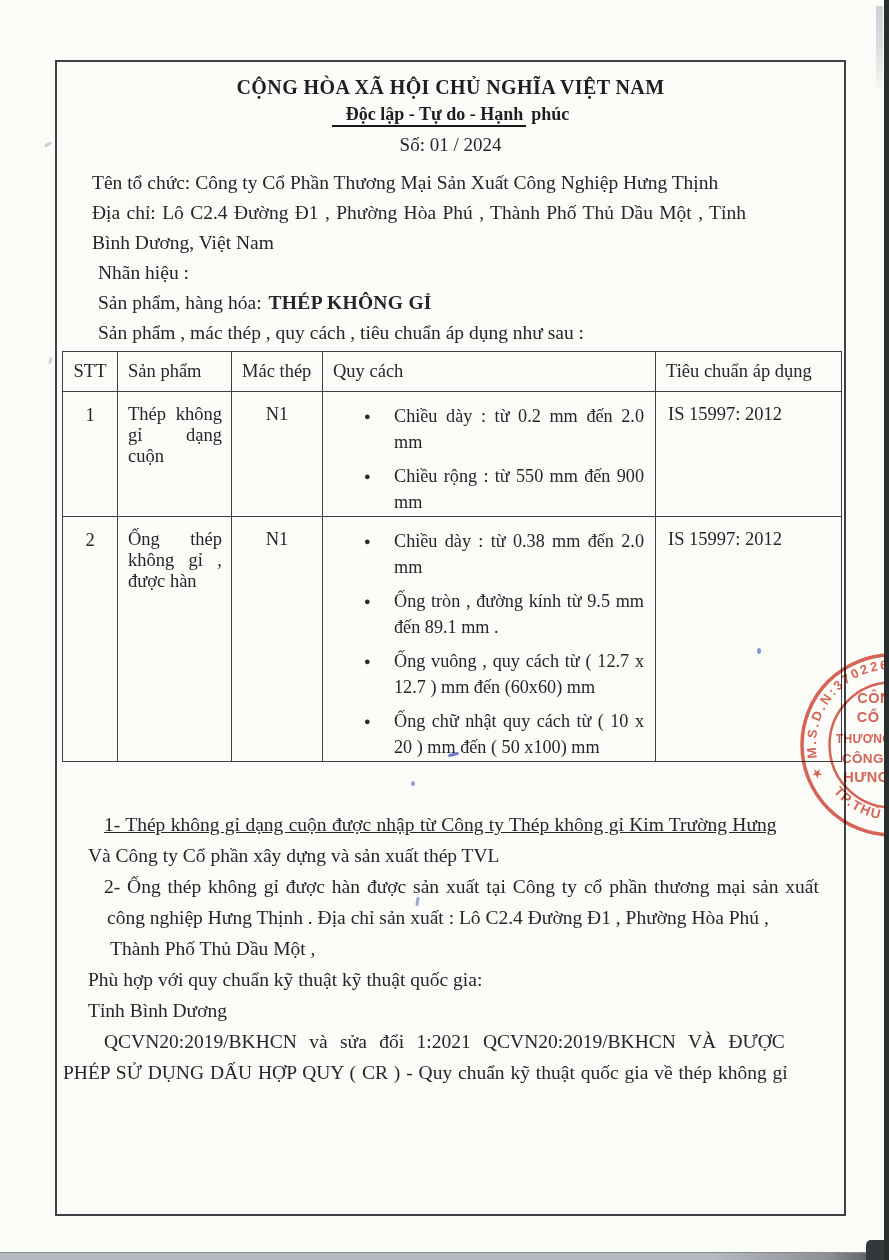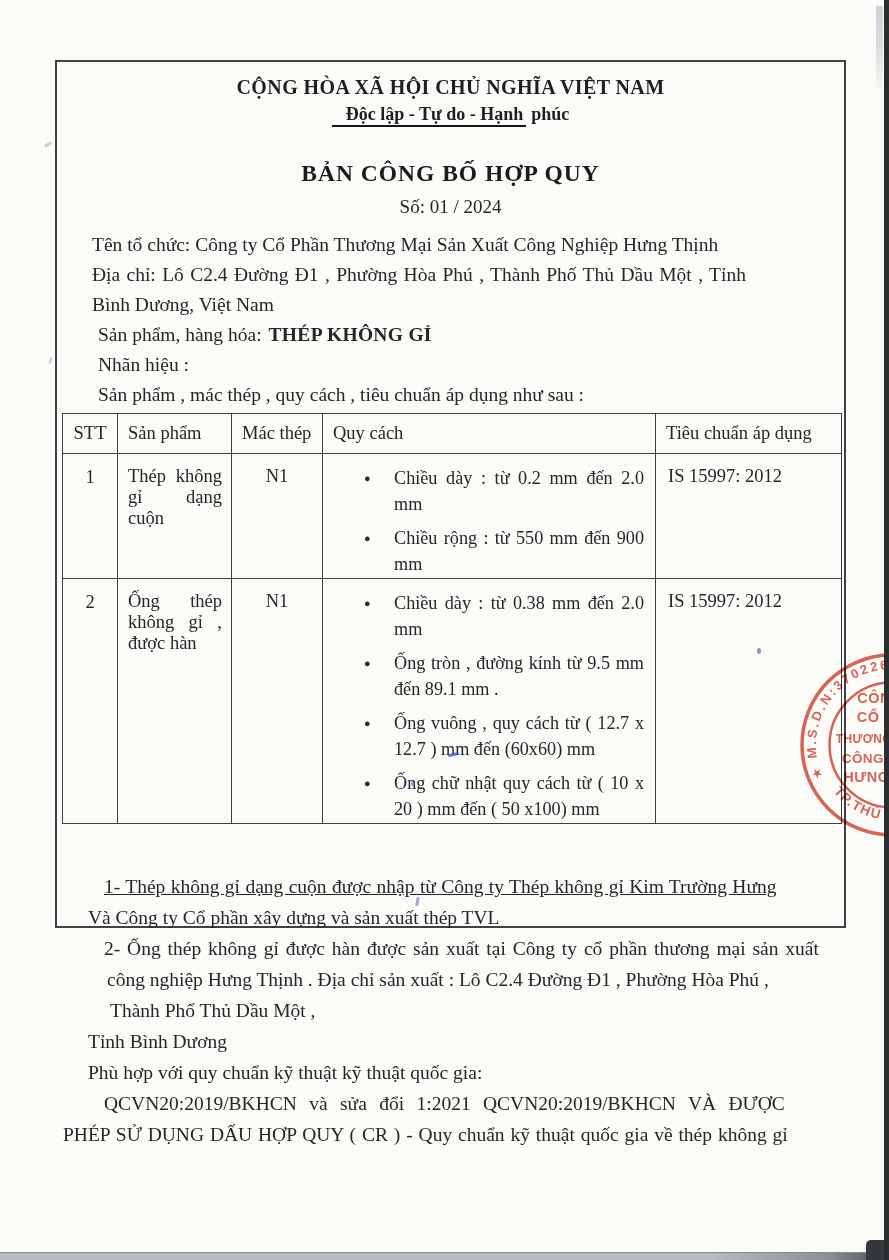--- a/index.html
+++ b/index.html
@@ -23,21 +23,21 @@
   
   .speck{position:absolute;z-index:5;}
   .speck.gray1{left:44px;top:143px;width:8px;height:3px;background:#9aa0a8;opacity:.5;transform:rotate(-30deg);border-radius:2px;}
   .speck.gray2{left:49px;top:357px;width:3px;height:7px;background:#a6acb4;opacity:.5;transform:rotate(15deg);border-radius:2px;}
   .speck.blue1{left:448px;top:753px;width:11px;height:3px;background:#3d55c0;opacity:.75;transform:rotate(-15deg);border-radius:2px;}
   .speck.blue2{left:411px;top:781px;width:4px;height:5px;background:#3d55c0;opacity:.55;border-radius:50%;}
   .speck.blue3{left:757px;top:648px;width:4px;height:6px;background:#3d55c0;opacity:.6;border-radius:50%;}
   .speck.blue4{left:416px;top:897px;width:3px;height:9px;background:#3d55c0;opacity:.5;transform:rotate(10deg);border-radius:2px;}
   
   .doc-border{
-    position:absolute;left:55px;top:60px;width:791px;height:868px;
+    position:absolute;left:55px;top:60px;width:791px;height:1156px;
     border:2px solid #3e4146;box-sizing:border-box;z-index:2;
   }
   .nat-title{margin-top:13px;text-align:center;font-weight:bold;font-size:20px;line-height:24px;letter-spacing:.4px;color:#1d1f23;}
   .motto{margin-top:4px;text-align:center;font-weight:bold;font-size:18px;line-height:22px;color:#1d1f23;}
   .motto-u{border-bottom:2px solid #17181a;padding:0 3px 1px 14px;}
   .motto-t{margin-left:5px;}
   .doc-title{margin-top:34px;text-align:center;font-weight:bold;font-size:23.5px;line-height:28px;letter-spacing:1px;color:#191b1f;}
   .doc-num{margin-top:8px;text-align:center;font-size:19px;line-height:24px;}
   
   .info{margin:11px 24px 0 35px;font-size:19.5px;line-height:30px;}
@@ -82,31 +82,30 @@
 
 <div class="page">
 
   <div class="doc-border">
 
     <div class="nat-title">CỘNG HÒA XÃ HỘI CHỦ NGHĨA VIỆT NAM</div>
     <div class="motto">
       <span class="motto-u">Độc lập - Tự do - Hạnh</span><span class="motto-t">phúc</span>
     </div>
 
-    <div class="doc-title">BẢN CÔNG BỐ HỢP QUY</div>
     <div class="doc-num">Số: 01 / 2024</div>
 
     <div class="info">
       <div>Tên tổ chức: Công ty Cổ Phần Thương Mại Sản Xuất Công Nghiệp Hưng Thịnh</div>
       <div class="l2">Địa chỉ: Lô C2.4 Đường Đ1 , Phường Hòa Phú , Thành Phố Thủ Dầu Một , Tỉnh</div>
       <div>Bình Dương, Việt Nam</div>
+      <div class="ind">Nhãn hiệu :</div>
       <div class="ind">
         <span>Sản phẩm, hàng hóa:</span><span class="product-value">THÉP KHÔNG GỈ</span>
       </div>
-      <div class="ind">Nhãn hiệu :</div>
       <div class="ind">Sản phẩm , mác thép , quy cách , tiêu chuẩn áp dụng như sau :</div>
     </div>
 
     <table class="spec">
       <colgroup>
         <col style="width:55px">
           <col style="width:114px">
           <col style="width:91px">
           <col style="width:333px">
           <col style="width:186px">
@@ -165,22 +164,22 @@
       </tr>
     </tbody>
       </table>
 
     <div class="notes">
       <div class="n1a">1-  Thép không gỉ dạng cuộn được nhập từ Công ty Thép không gỉ Kim Trường Hưng</div>
       <div>Và Công ty Cổ phần xây dựng và sản xuất thép TVL</div>
       <div class="n2a">2-  Ống thép không gỉ được hàn được sản xuất tại Công ty cổ phần thương mại sản xuất</div>
       <div class="n2b">công nghiệp Hưng Thịnh . Địa chỉ sản xuất : Lô C2.4 Đường Đ1 , Phường Hòa Phú ,</div>
       <div class="n2c">Thành Phố Thủ Dầu Một ,</div>
+      <div>Phù hợp với quy chuẩn kỹ thuật kỹ thuật quốc gia:</div>
       <div>Tỉnh Bình Dương</div>
-      <div>Phù hợp với quy chuẩn kỹ thuật kỹ thuật quốc gia:</div>
       <div class="n5a">QCVN20:2019/BKHCN và sửa đổi 1:2021 QCVN20:2019/BKHCN VÀ ĐƯỢC</div>
       <div class="n5b">PHÉP SỬ DỤNG DẤU HỢP QUY ( CR ) -  Quy chuẩn kỹ thuật quốc gia về thép không gỉ</div>
     </div>
 
   </div>
 
   <svg class="stamp" viewBox="0 0 224 224">
     <defs>
       <path id="ringArc" d="M 43.1 144.1 A 76 76 0 1 1 177.8 150"></path>
       <path id="bottomArc" d="M 45.2 146 A 75 75 0 0 0 178.8 146"></path>

